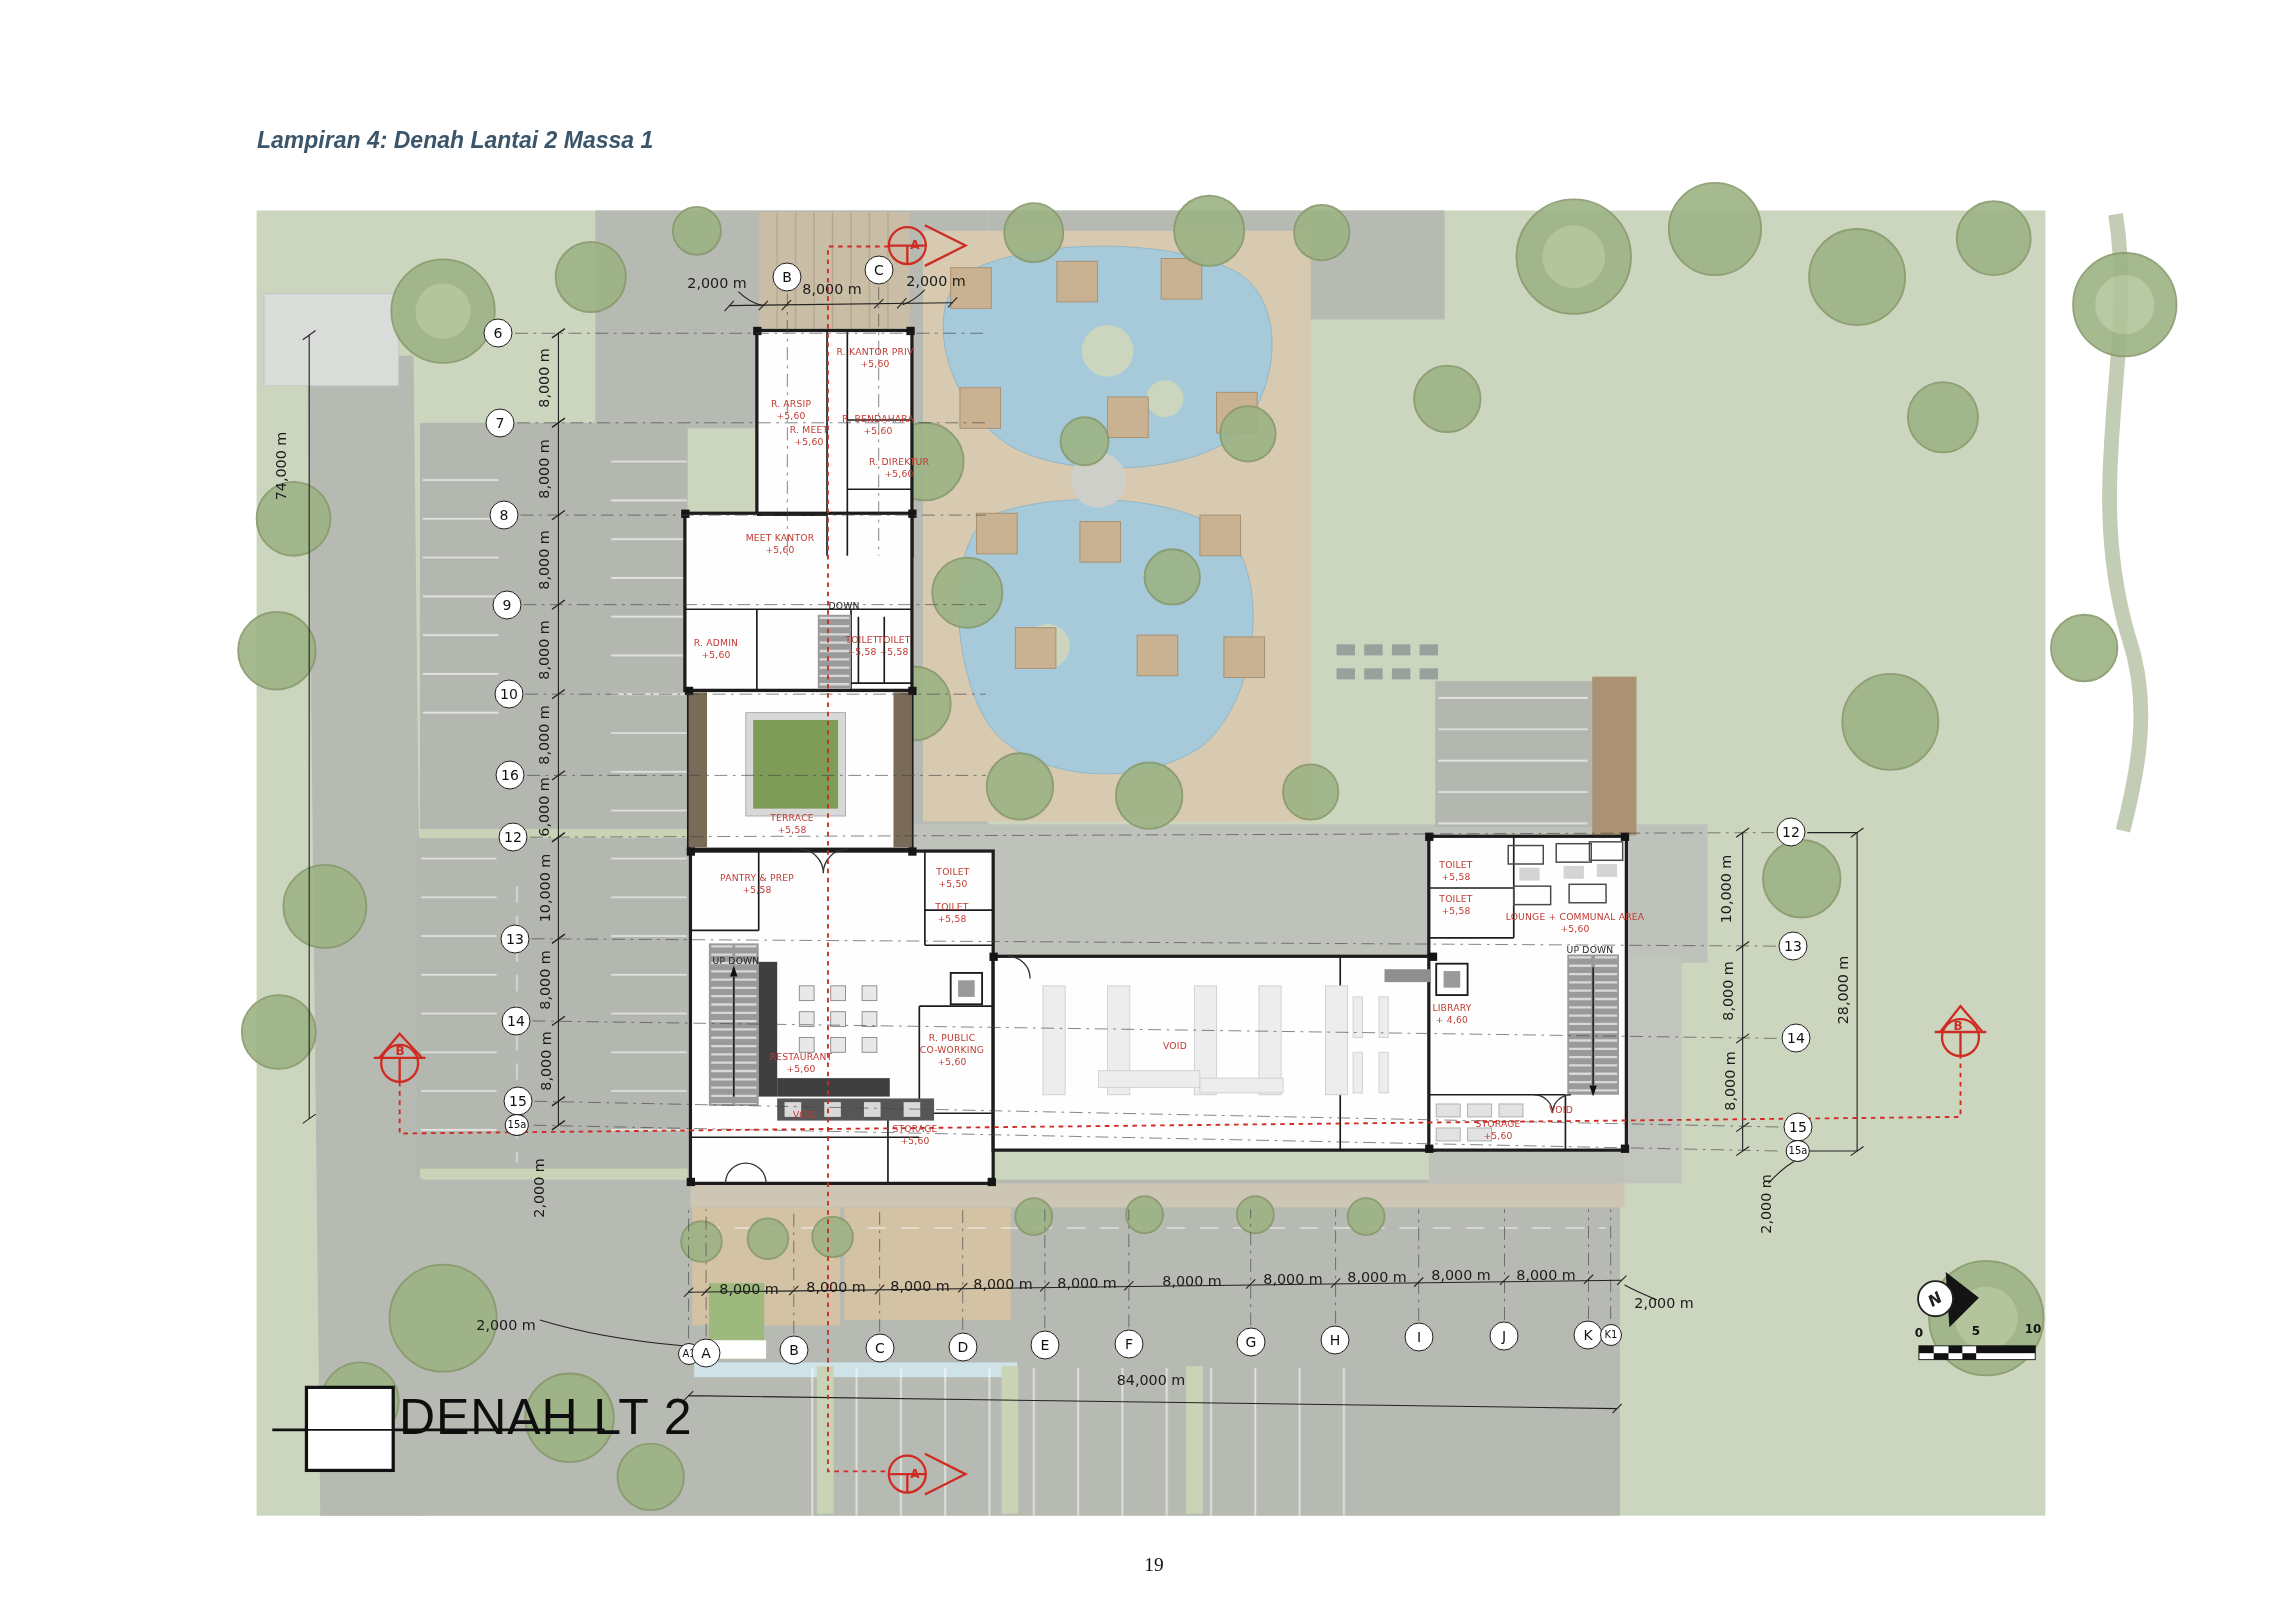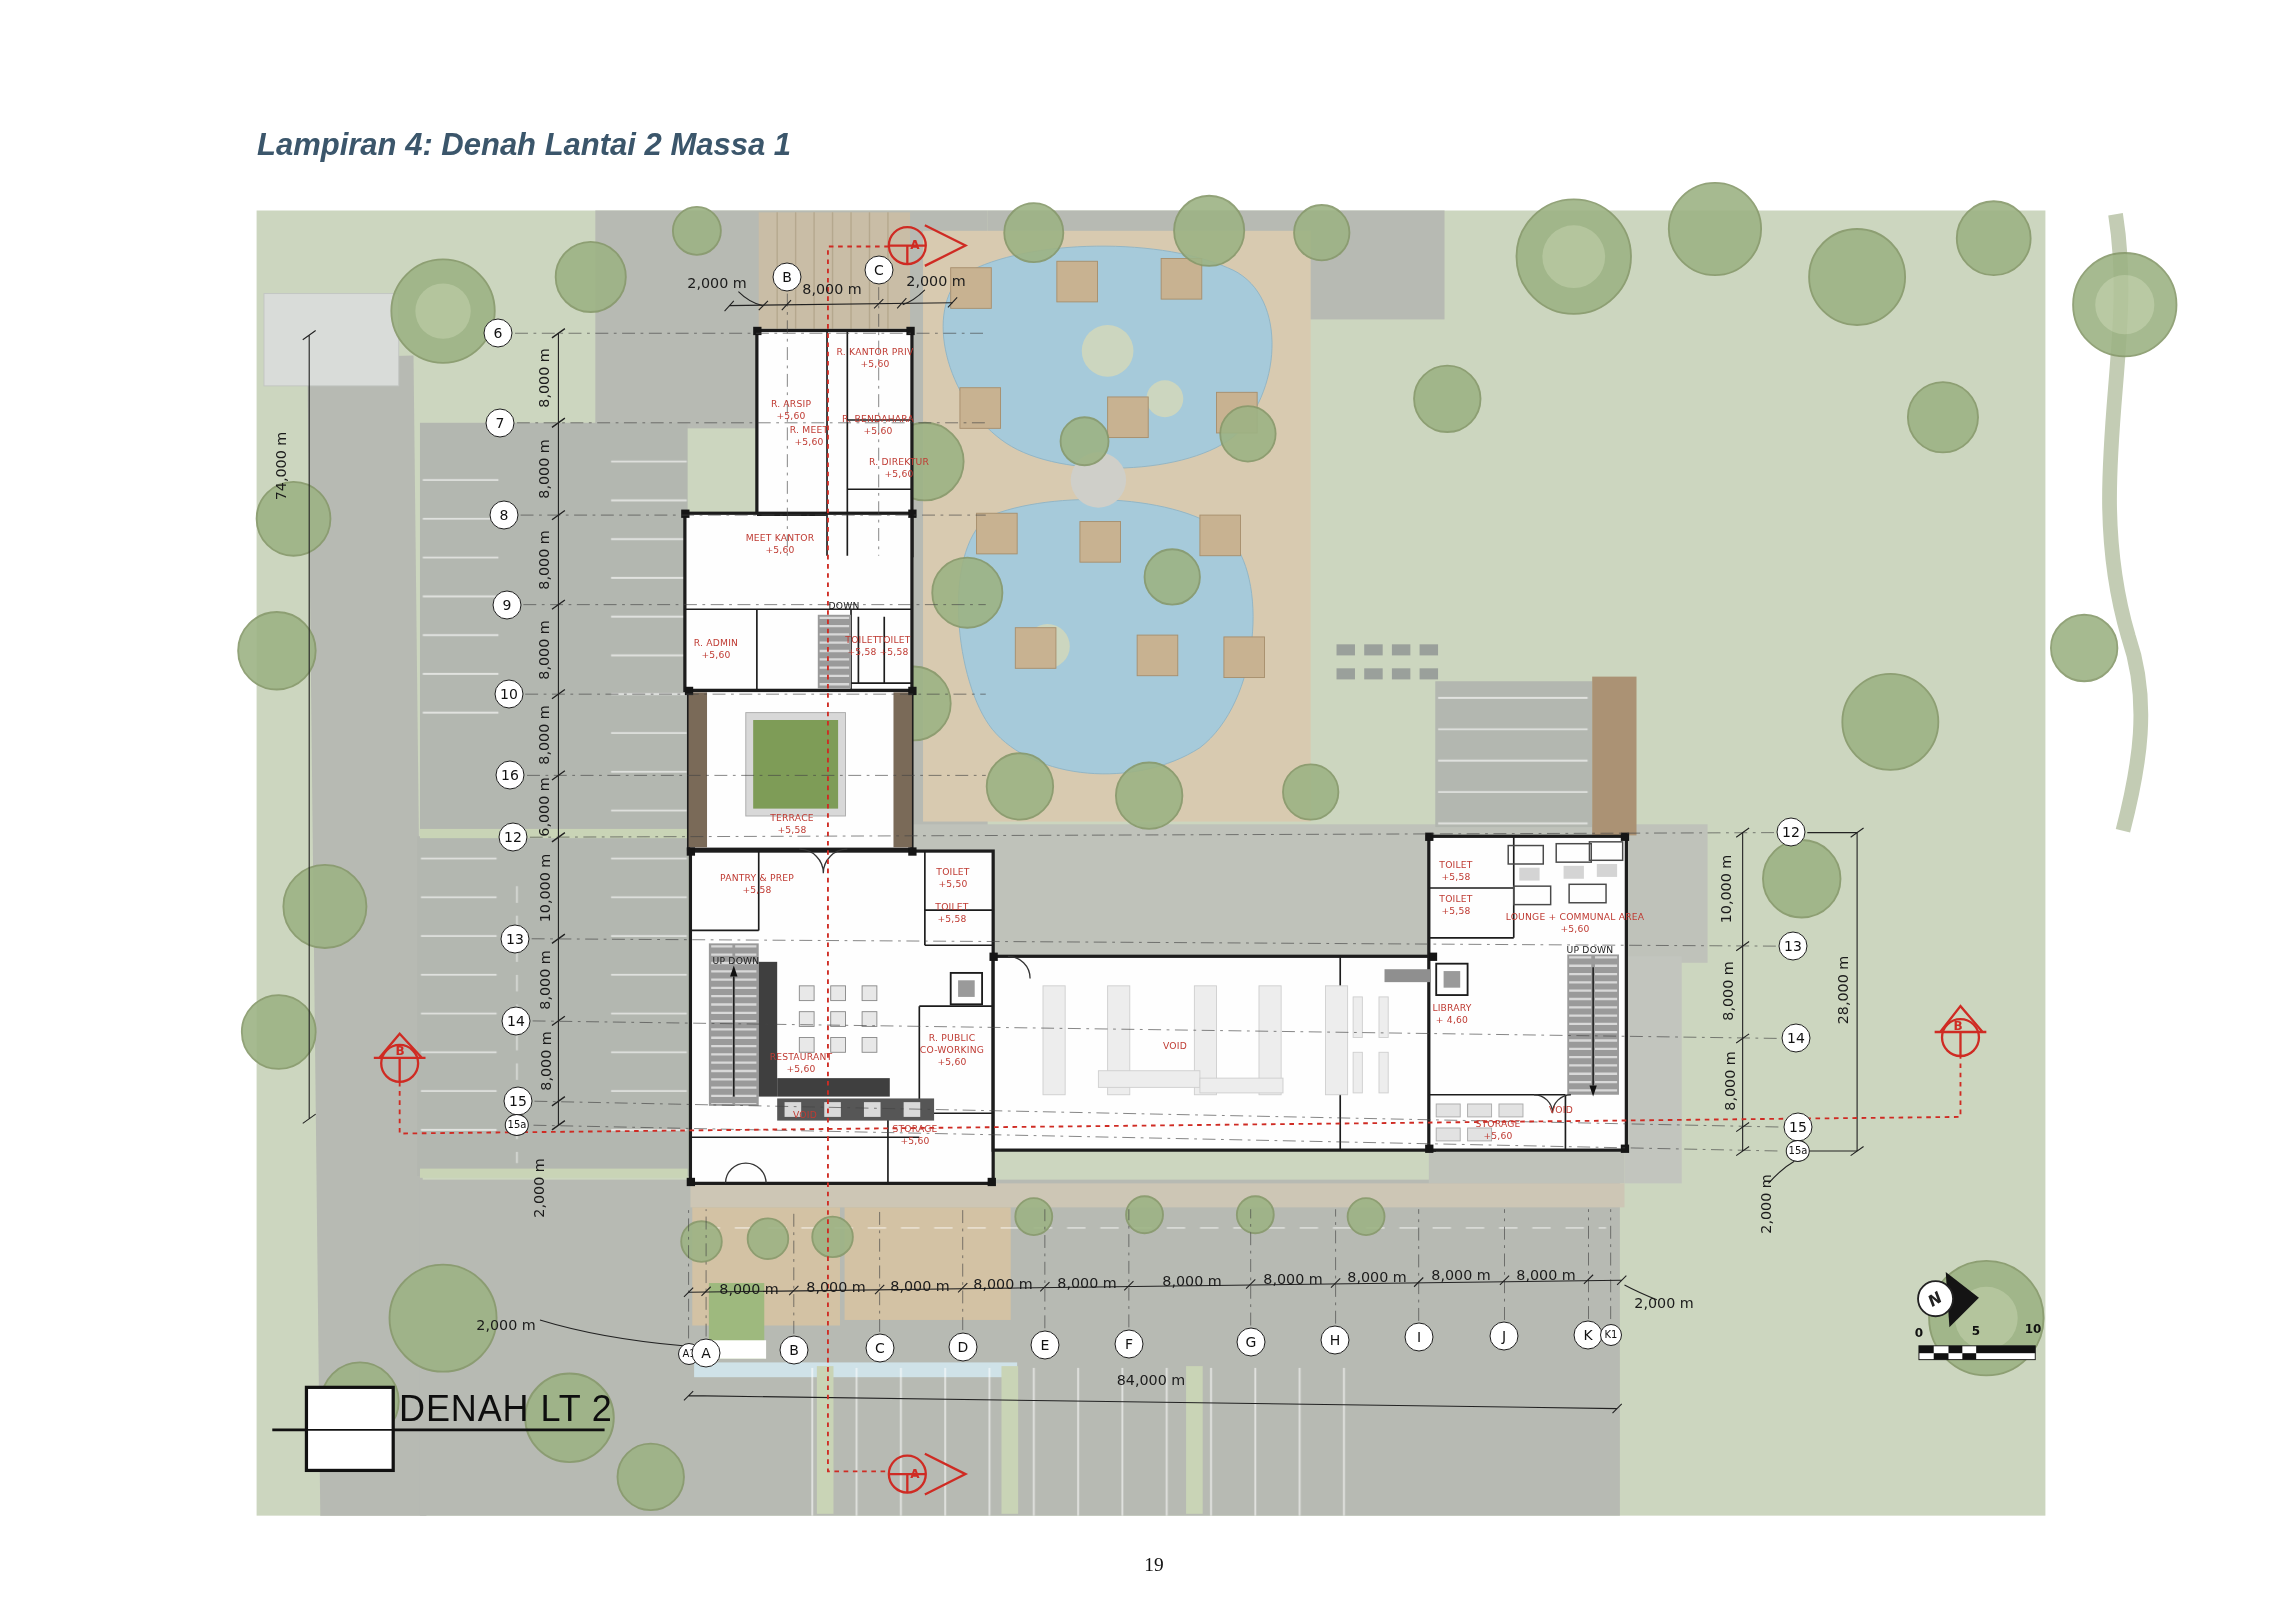--- a/index.html
+++ b/index.html
@@ -1,33 +1,33 @@
 <!DOCTYPE html>
 <html style="font-size:14.8px"><head>
 <meta charset="utf-8">
 <style>
   html,body{margin:0;padding:0;background:#fff;}
   #page{position:relative;width:2290px;height:1620px;background:#ffffff;overflow:hidden;
         font-family:"DejaVu Sans",sans-serif;}
   #doc-header{position:absolute;left:257px;top:127px;font-family:"Liberation Sans",sans-serif;
-        font-style:italic;font-weight:bold;font-size:31px;color:#3b566b;white-space:nowrap;}
+        font-style:italic;font-weight:bold;font-size:23px;color:#3b566b;white-space:nowrap;}
   #plan-svg{position:absolute;left:0;top:0;}
   #overlay{position:absolute;left:0;top:0;width:2290px;height:1620px;pointer-events:none;}
   .bubble{position:absolute;min-width:29px;height:29px;border:1.7px solid #1e1e1e;border-radius:50%;
         background:#fff;font-size:14px;line-height:27px;text-align:center;color:#111;
         box-sizing:border-box;padding:0 1.8px;transform:translate(-50%,-50%);white-space:nowrap;}
   .bubble.small{min-width:22px;height:22px;font-size:10px;line-height:20px;}
   .dim{position:absolute;font-size:14.3px;color:#1b1b1b;white-space:nowrap;transform:translate(-50%,-50%);}
   .room{position:absolute;font-size:9.2px;letter-spacing:0.2px;text-align:center;line-height:1.3;
         white-space:nowrap;transform:translate(-50%,-50%);}
   .room.red{color:#bf3b33;}
   .room.black{color:#1c1c1c;}
   .mletter{position:absolute;font-size:12px;font-weight:bold;color:#cf2b23;transform:translate(-50%,-50%);}
   #denah-title{position:absolute;left:399px;top:1388px;font-family:"Liberation Sans",sans-serif;
-        font-size:36px;color:#0e0e0e;letter-spacing:0.9px;white-space:nowrap;}
+        font-size:50px;color:#0e0e0e;letter-spacing:0.9px;white-space:nowrap;}
   #page-number{position:absolute;left:1117px;top:1554px;width:74px;text-align:center;
         font-family:"Liberation Serif",serif;font-size:19.4px;color:#111;}
   #north-label{position:absolute;left:1935px;top:1299px;font-size:15.7px;font-weight:bold;font-style:italic;
         color:#222;transform:translate(-50%,-50%) rotate(-32deg);}
   .stick{position:absolute;font-size:12px;font-weight:bold;color:#111;transform:translate(-50%,-50%);}
   #stick0{left:1919px;top:1333px;} #stick1{left:1976px;top:1331px;} #stick2{left:2033px;top:1329px;}
 </style>
 </head>
 <body>
 

